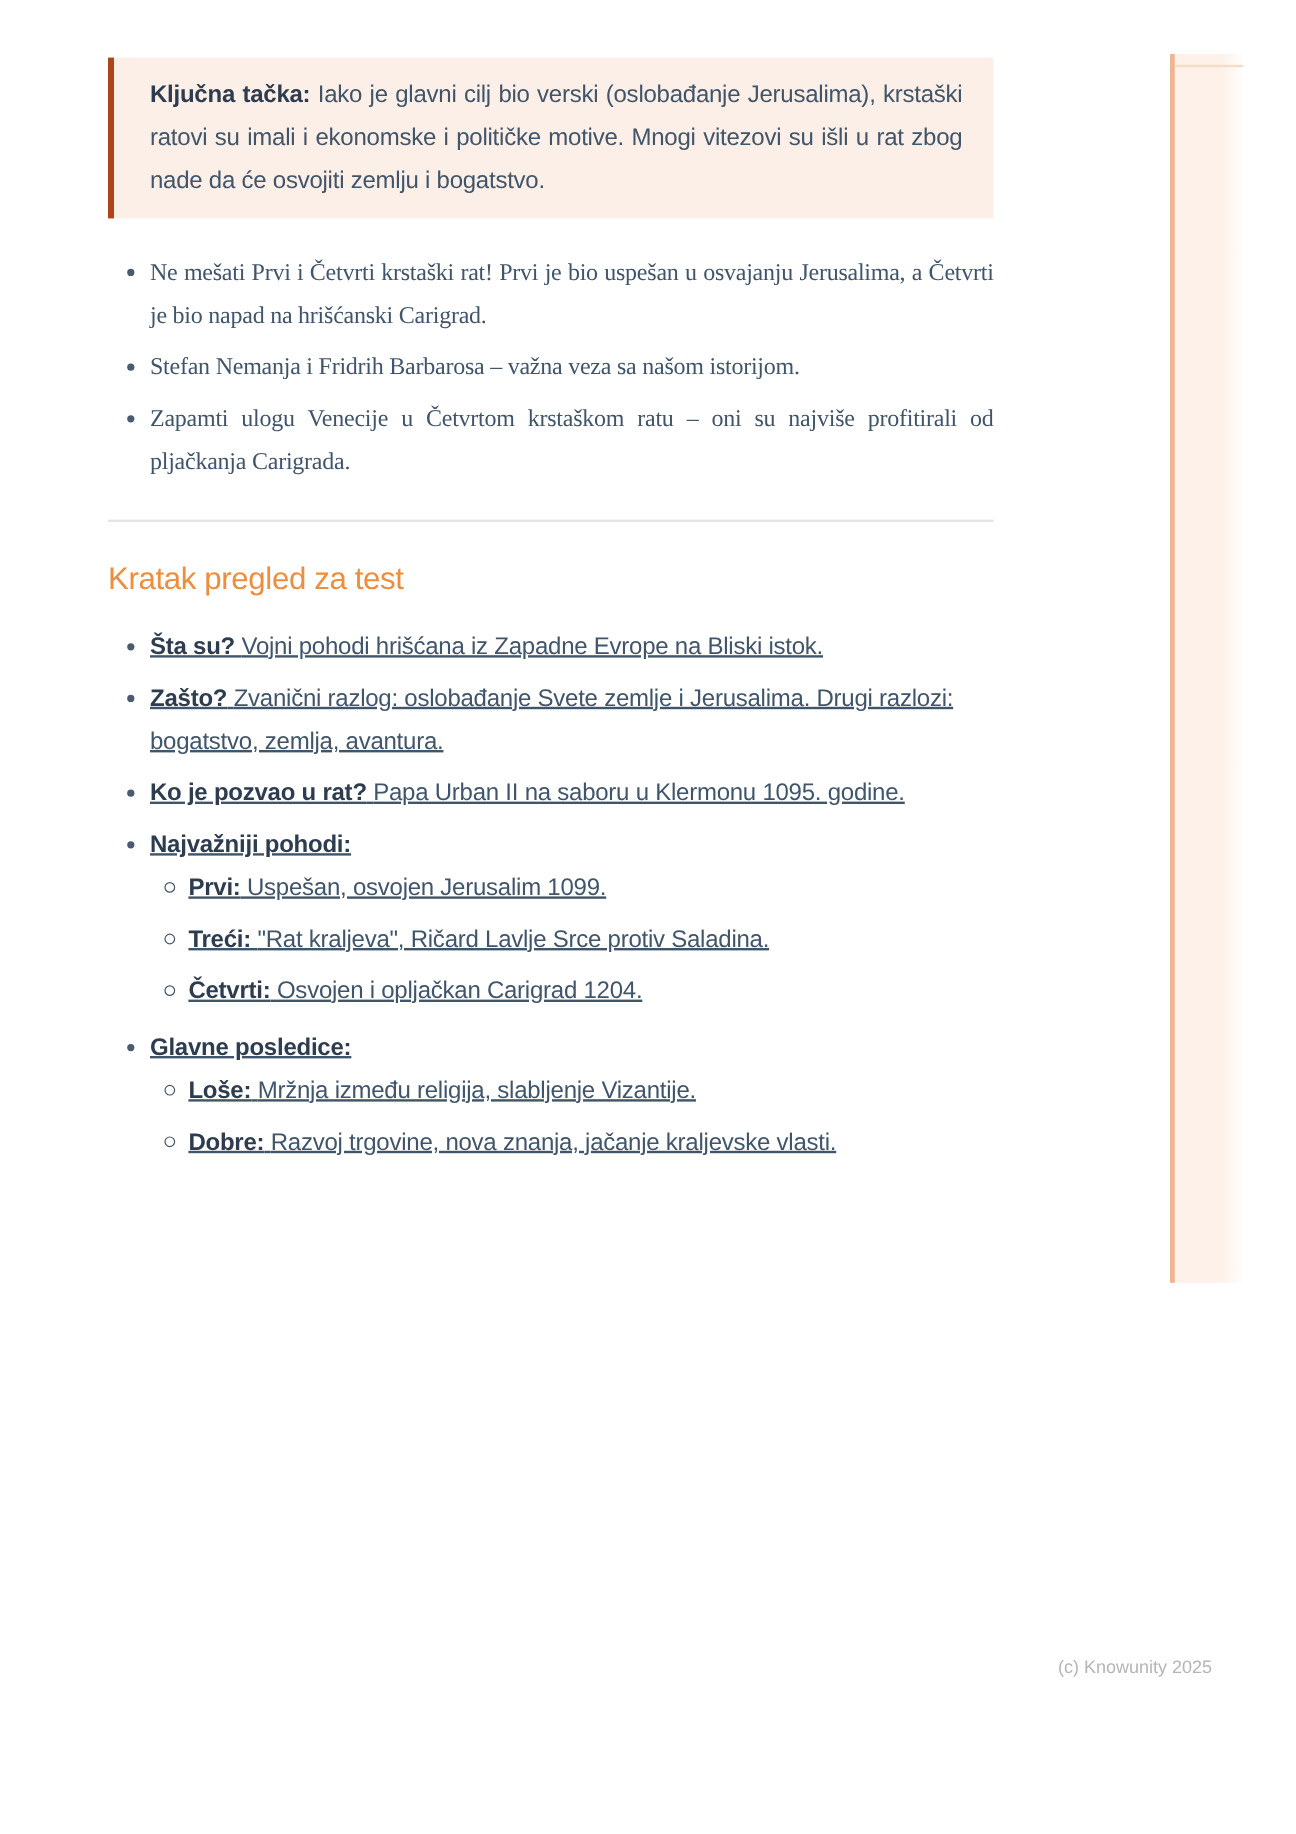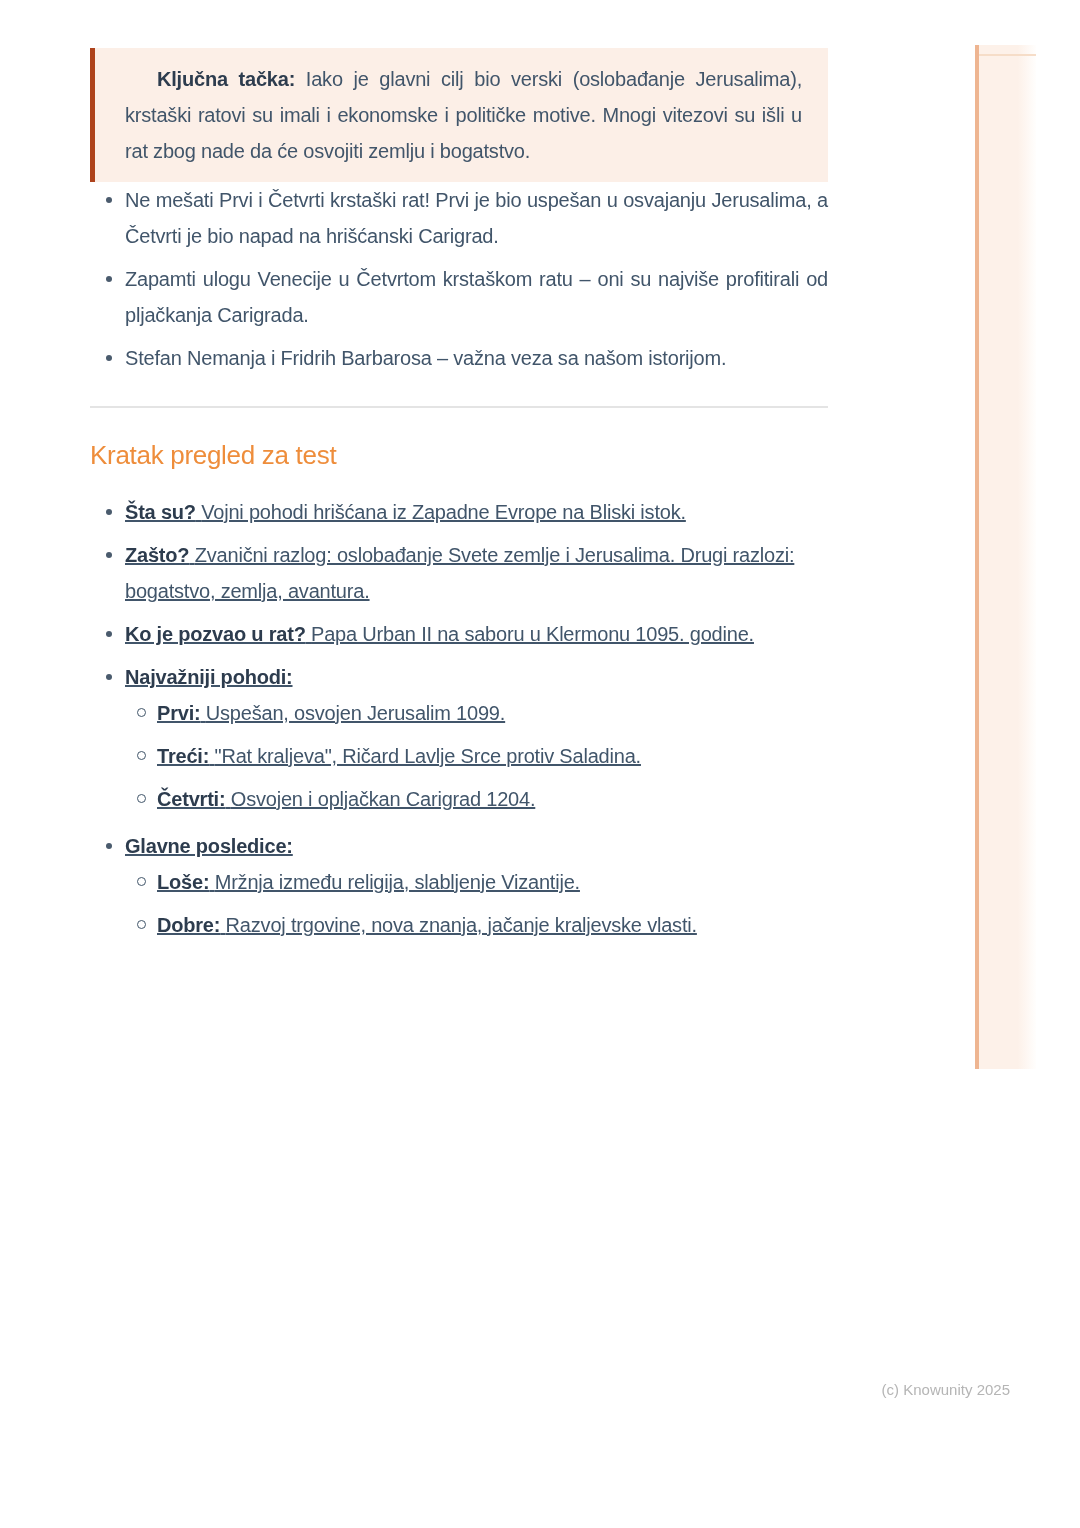--- a/index.html
+++ b/index.html
@@ -22,23 +22,23 @@
     font-size:20px;line-height:36px;
     letter-spacing:-0.2px;
   }
   .content{position:absolute;left:90px;top:48px;width:738px;}
   .callout{
     background:var(--callout-bg);
     border-left:5px solid var(--callout-border);
     padding:13px 26px 13px 30px;
     text-align:justify;
   }
-  .callout .lead{font-weight:bold;color:var(--text-bold);margin-left:32px;}
+  .callout .lead{font-weight:bold;color:var(--text-bold);}
   ul{list-style:none;}
-  .notes{}
+  .notes{margin-top:27px;font-family:Liberation Serif, serif;}
   .notes > li{
     position:relative;padding-left:35px;margin-bottom:7px;
     text-align:justify;
   }
   .notes > li::before{
     content:"";position:absolute;left:16px;top:15px;
     width:6px;height:6px;border-radius:50%;background:#4a5b6d;
   }
   .divider{
     border:none;border-top:2px solid var(--divider);
@@ -88,22 +88,22 @@
   <aside class="side-strip"></aside>
 
   <div class="content">
 
     <div class="callout">
       <p><span class="lead">Ključna tačka:</span> <span>Iako je glavni cilj bio verski (oslobađanje Jerusalima), krstaški ratovi su imali i ekonomske i političke motive. Mnogi vitezovi su išli u rat zbog nade da će osvojiti zemlju i bogatstvo.</span></p>
     </div>
 
     <ul class="notes">
         <li><span>Ne mešati Prvi i Četvrti krstaški rat! Prvi je bio uspešan u osvajanju Jerusalima, a Četvrti je bio napad na hrišćanski Carigrad.</span></li>
+        <li><span>Stefan Nemanja i Fridrih Barbarosa – važna veza sa našom istorijom.</span></li>
         <li><span>Zapamti ulogu Venecije u Četvrtom krstaškom ratu – oni su najviše profitirali od pljačkanja Carigrada.</span></li>
-        <li><span>Stefan Nemanja i Fridrih Barbarosa – važna veza sa našom istorijom.</span></li>
       </ul>
 
     <hr class="divider">
 
     <h2 class="section-title">Kratak pregled za test</h2>
 
     <ul class="overview">
         <li><span class="lead">Šta su?</span> <span>Vojni pohodi hrišćana iz Zapadne Evrope na Bliski istok.</span></li>
         <li><span class="lead">Zašto?</span> <span>Zvanični razlog: oslobađanje Svete zemlje i Jerusalima. Drugi razlozi: bogatstvo, zemlja, avantura.</span></li>
         <li><span class="lead">Ko je pozvao u rat?</span> <span>Papa Urban II na saboru u Klermonu 1095. godine.</span></li>

